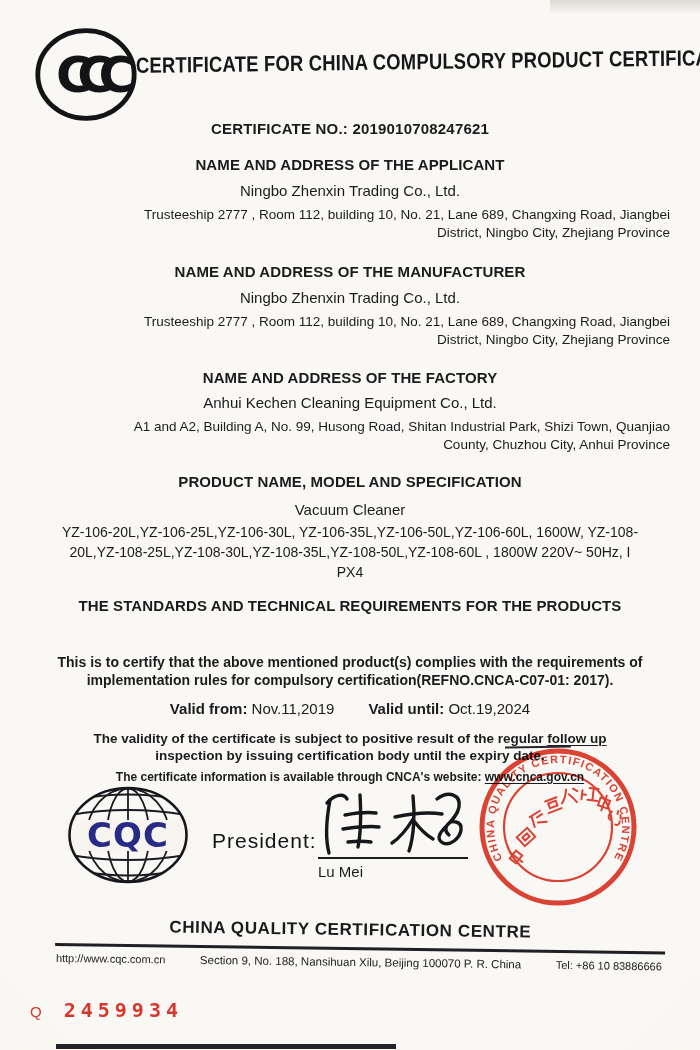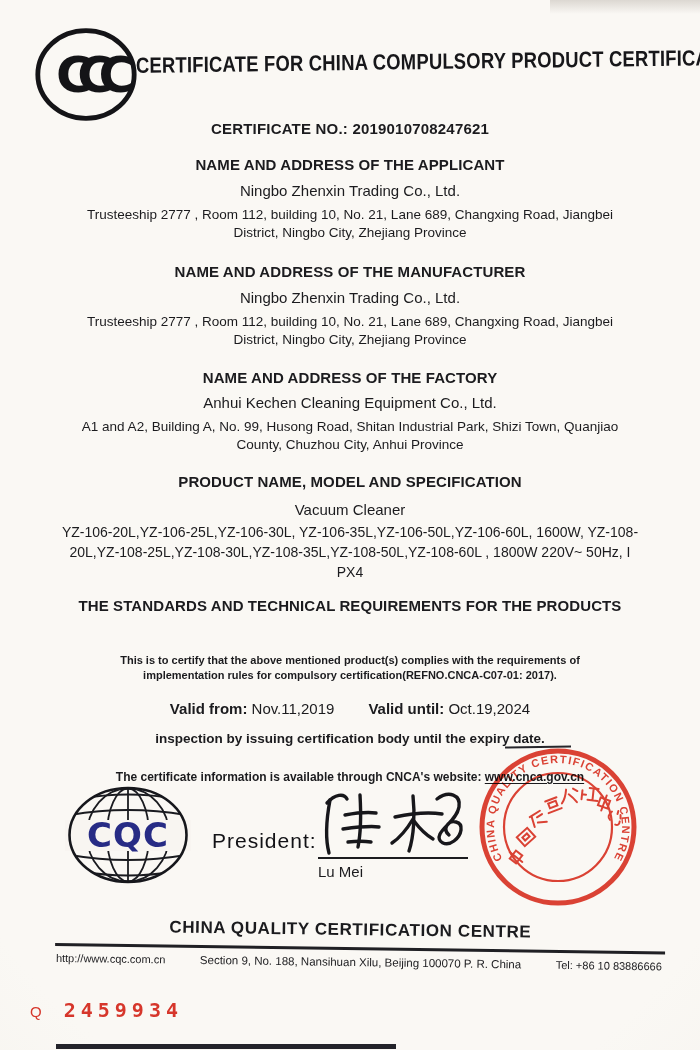--- a/index.html
+++ b/index.html
@@ -17,24 +17,24 @@
   .preline{white-space:pre-line;}
   .doc-title{
     position:absolute;left:136px;top:53px;width:660px;
     font-size:22px;font-weight:bold;white-space:nowrap;
     transform:scaleX(.84) rotate(-.65deg);transform-origin:left center;
     letter-spacing:.2px;color:#17171a;
   }
   .cert-no{top:120px;font-size:15px;font-weight:bold;letter-spacing:.2px;}
   .sec-heading{font-size:15px;font-weight:bold;letter-spacing:.1px;}
   .company{font-size:15px;}
-  .address{font-size:13.5px;line-height:1.3;font-weight:500;}
+  .address{font-size:13.5px;line-height:1.3;font-weight:500;text-align:right;}
   .models{font-size:14px;line-height:1.42;}
   .gbcodes{font-size:15px;}
-  .certify{font-size:11px;font-weight:bold;line-height:1.32;}
+  .certify{font-size:14px;font-weight:bold;line-height:1.32;}
   .valid-row{top:700px;font-size:15px;display:flex;justify-content:center;gap:34px;left:30px;width:640px;position:absolute;}
   .valid-row b{font-weight:bold;}
   .validity-note{top:731px;font-size:13.5px;font-weight:bold;line-height:1.24;}
   .validity-note .u{text-decoration:underline;text-underline-offset:2px;}
   .cnca{top:770px;font-size:12px;font-weight:bold;}
   .cnca .u{text-decoration:underline;text-underline-offset:2px;}
   .president{
     position:absolute;left:212px;top:829px;
     font-size:21px;letter-spacing:1px;color:#121216;
   }
@@ -99,20 +99,21 @@
 
   <div class="blk certify preline" style="top:653px">This is to certify that the above mentioned product(s) complies with the requirements of
 implementation rules for compulsory certification(REFNO.CNCA-C07-01: 2017).</div>
 
   <div class="valid-row">
     <span><b>Valid from:</b> <span>Nov.11,2019</span></span>
     <span><b>Valid until:</b> <span>Oct.19,2024</span></span>
   </div>
 
   <div class="blk validity-note" style="top:731px">
+    <div><span>The validity of the certificate is subject to positive result of the regular</span> <span class="u">follow up</span></div>
     <div>inspection by issuing certification body until the expiry date.</div>
   </div>
 
   <div class="blk cnca">
     <span>The certificate information is available through CNCA's website: </span><span class="u">www.cnca.gov.cn</span>
   </div>
 
   <svg class="cqc-logo" width="126" height="100" viewBox="0 0 126 100">
     <defs>
         <clipPath id="globeClip">

